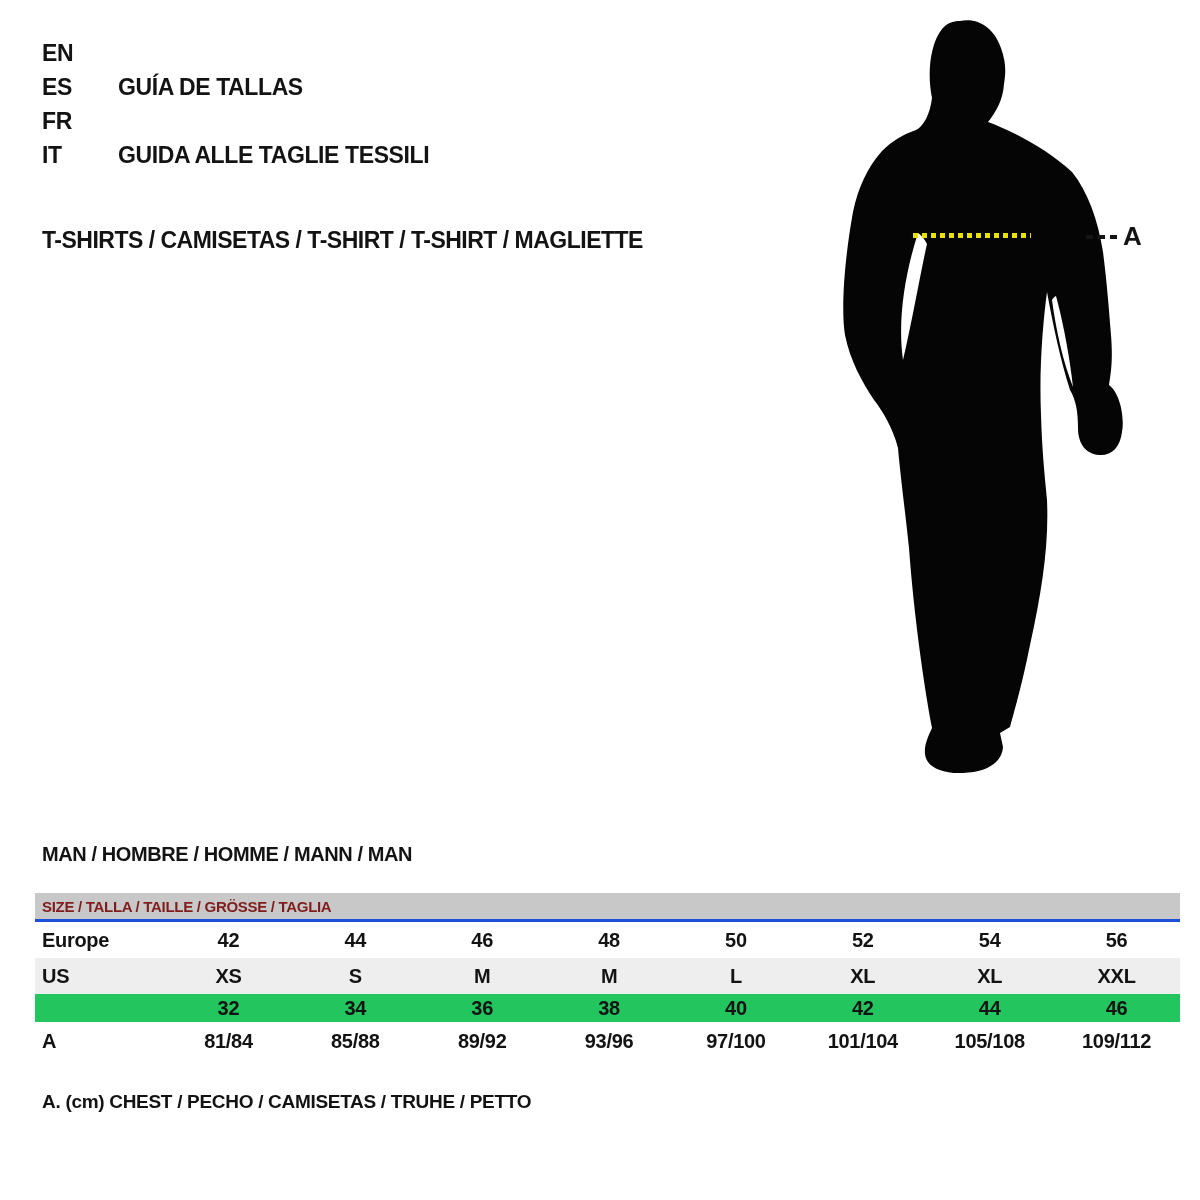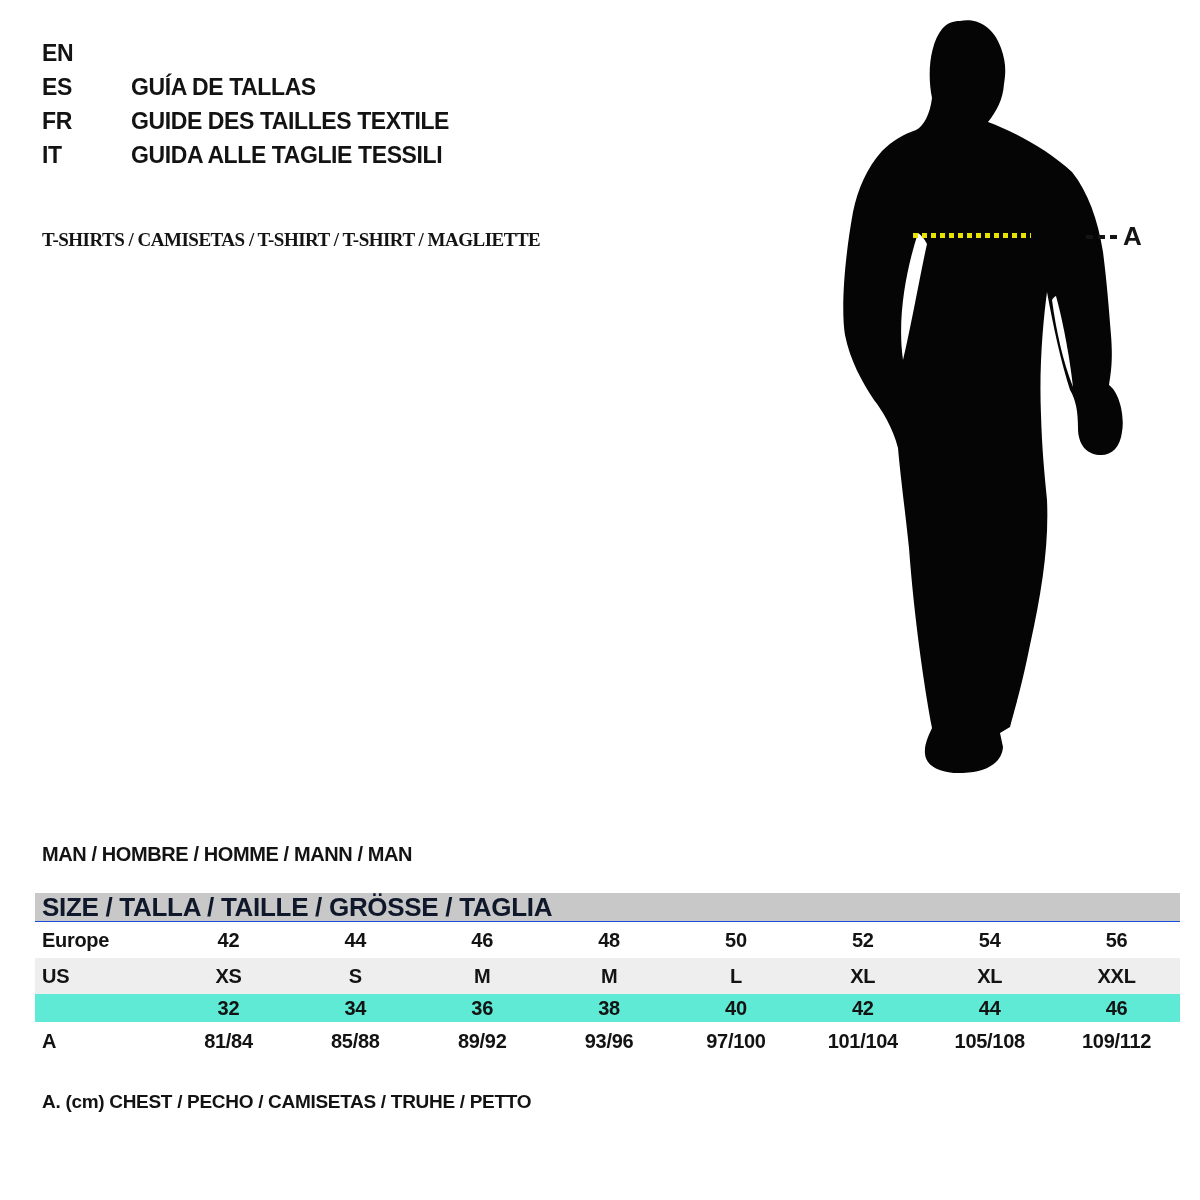--- a/index.html
+++ b/index.html
@@ -5,78 +5,77 @@
   html,body{margin:0;padding:0;}
   body{
     width:1200px;height:1200px;position:relative;overflow:hidden;
     background:#ffffff;color:#131313;
     font-family:"Liberation Sans",sans-serif;font-weight:bold;
   }
   .abs{position:absolute;}
 
   
   .lang-block{left:42px;top:40px;}
-  .lang-row{display:flex;height:34px;align-items:flex-start;gap:13px;}
+  .lang-row{display:flex;height:34px;align-items:flex-start;}
   .lang-code{width:76px;font-size:23px;letter-spacing:-0.4px;}
   .lang-title{font-size:23px;letter-spacing:-0.4px;white-space:nowrap;}
 
   
   .product-block{left:42px;top:225px;}
-  .product-line{font-size:19px;letter-spacing:-0.5px;line-height:30px;white-space:nowrap;font-family:Liberation Serif, serif;}
+  .product-line{font-size:23px;letter-spacing:-0.5px;line-height:30px;white-space:nowrap;}
 
   
   .figure-svg{left:820px;top:0px;width:380px;height:800px;}
   .chest-line{
     left:913px;top:233px;width:118px;height:5px;
     background:repeating-linear-gradient(90deg,#e9e300 0 5px,transparent 5px 9px);
   }
   .callout-dashes{
     left:1086px;top:235px;width:33px;height:4px;
     background:repeating-linear-gradient(90deg,#141414 0 7px,transparent 7px 12px);
   }
   .measure-label{left:1123px;top:221px;font-size:26px;letter-spacing:-0.4px;}
 
   
   .section-title{left:42px;top:843px;font-size:20px;letter-spacing:-0.4px;white-space:nowrap;text-align:right;}
 
   
   .size-table{left:35px;top:893px;width:1145px;}
   .t-header{
-    height:29px;background:#c8c8c8;border-bottom:1px solid #1d4ed8;
+    height:29px;background:#c8c8c8;border-bottom:3px solid #1d4ed8;
     display:flex;align-items:center;padding-left:7px;box-sizing:border-box;
-    font-size:26px;letter-spacing:-0.3px;color:#0f172a;
+    font-size:15px;letter-spacing:-0.3px;color:#7f1d1d;
   }
   .t-row{
     display:grid;grid-template-columns:130px repeat(8,1fr);
     align-items:center;
   }
   .row-europe{height:36px;}
   .row-us{height:36px;background:#eeeeee;}
-  .row-num{height:28px;background:#5eead4;}
+  .row-num{height:28px;background:#22c55e;}
   .row-a{height:38px;}
   .t-label{font-size:20px;letter-spacing:-0.3px;padding-left:7px;text-align:left;}
   .t-cell{font-size:20px;letter-spacing:-0.3px;text-align:center;}
 
   
   .footnote{left:42px;top:1091px;font-size:19px;letter-spacing:-0.3px;white-space:nowrap;}
 </style>
 </head>
 <body>
 
 <div class="abs lang-block">
   <div class="lang-row">
     <span class="lang-code">EN</span>
   </div>
   <div class="lang-row">
     <span class="lang-code">ES</span>
     <span class="lang-title">GUÍA DE TALLAS</span>
   </div>
   <div class="lang-row">
     <span class="lang-code">FR</span>
-    <span class="lang-title">GUIDE DES TAILLES TEXTILE</span>
   </div>
   <div class="lang-row">
     <span class="lang-code">IT</span>
     <span class="lang-title">GUIDA ALLE TAGLIE TESSILI</span>
   </div>
 </div>
 
 <div class="abs product-block">
   <div class="product-line">T-SHIRTS / CAMISETAS / T-SHIRT / T-SHIRT / MAGLIETTE</div>
 </div>

